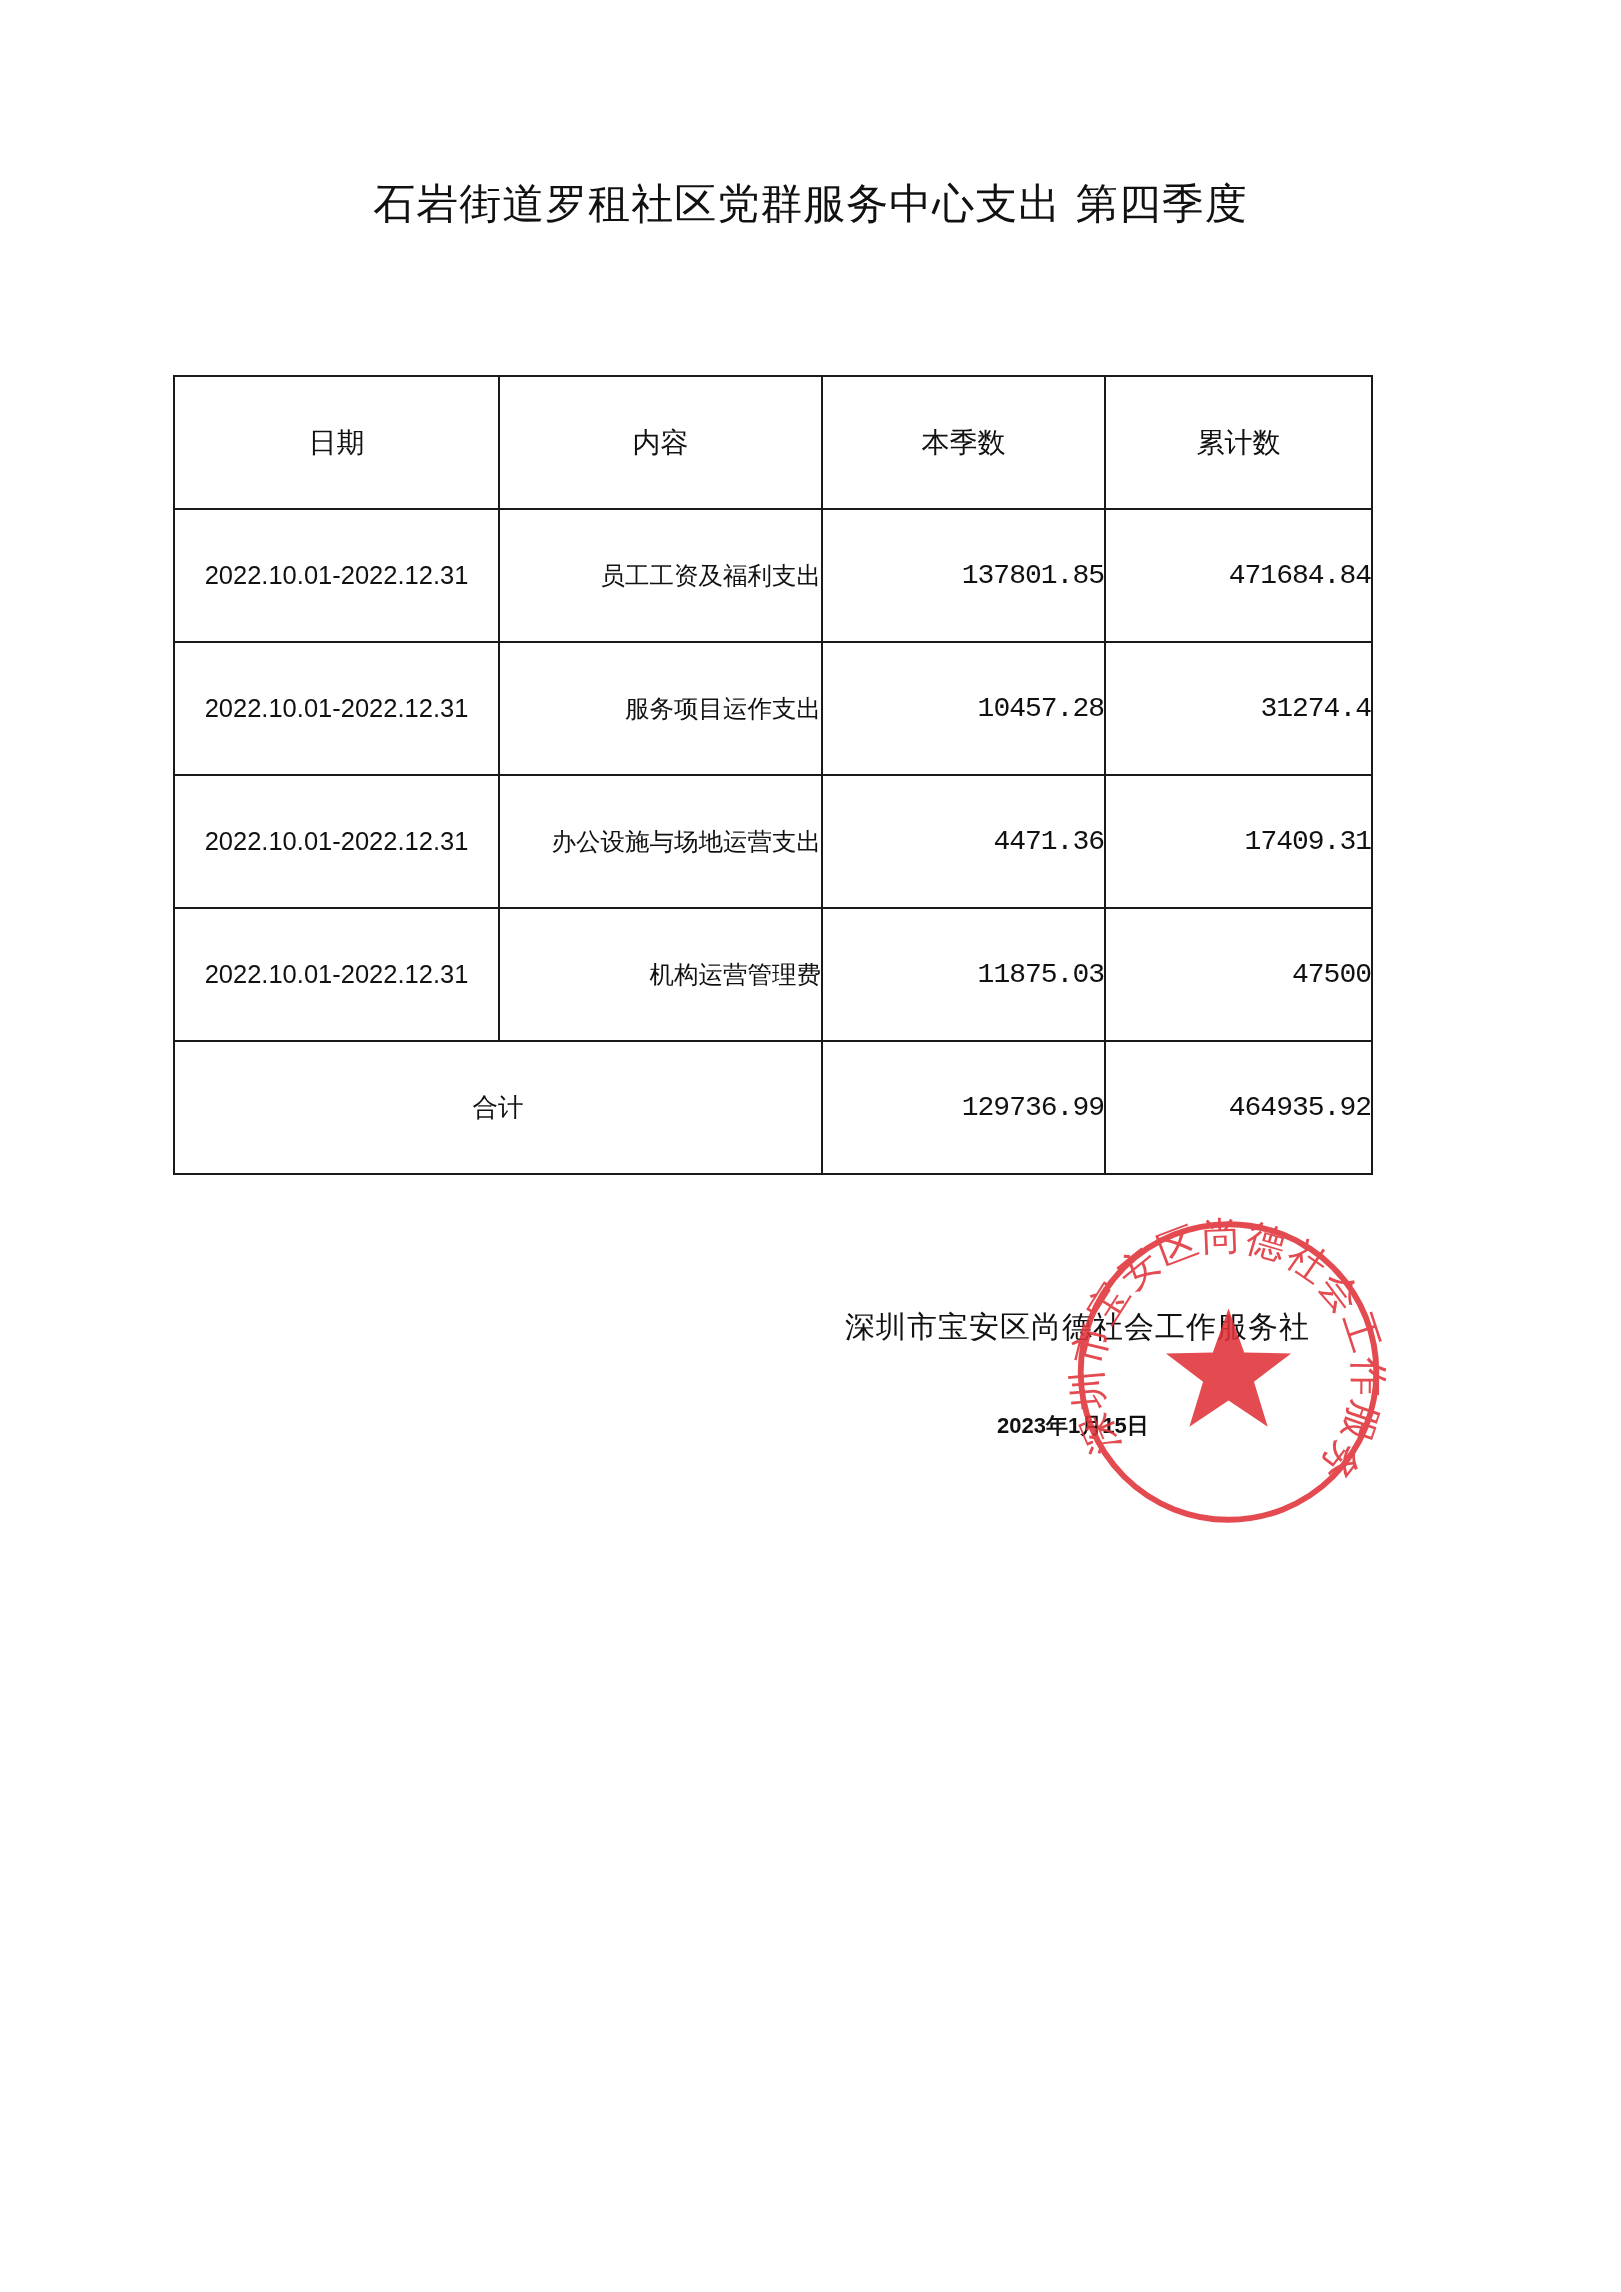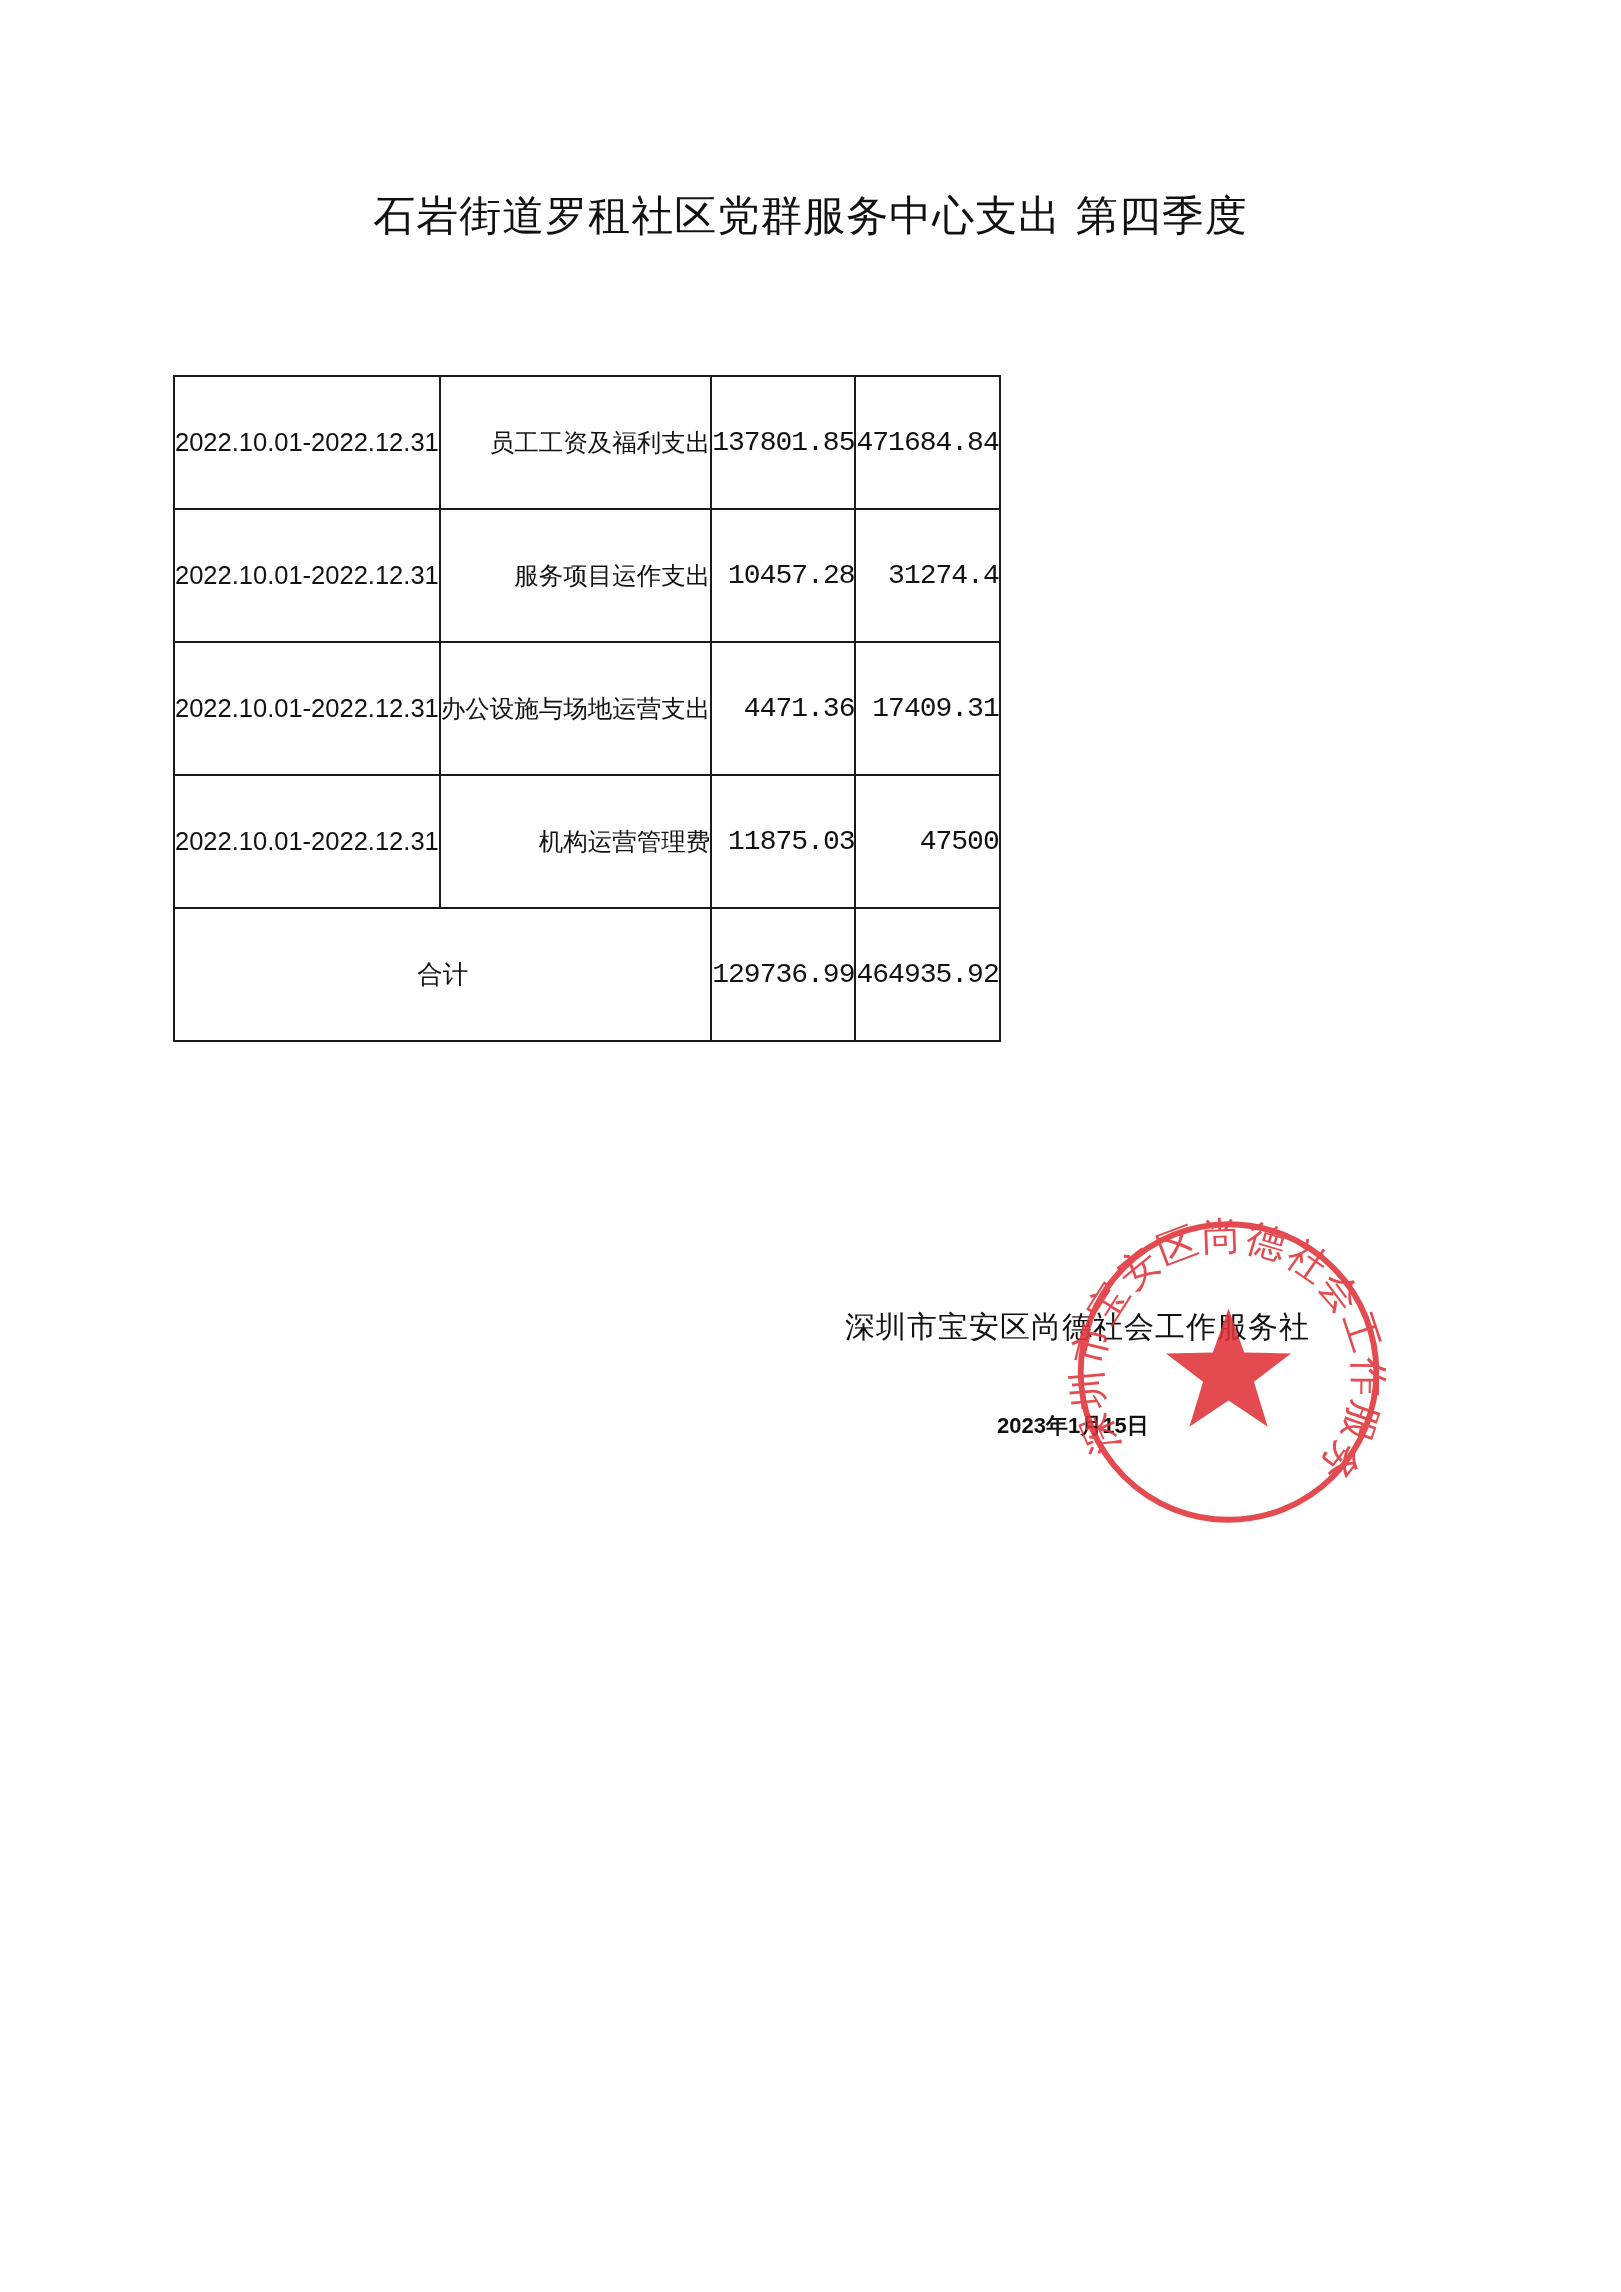--- a/index.html
+++ b/index.html
@@ -1,18 +1,18 @@
 <!DOCTYPE html>
 <html><head>
 <meta charset="utf-8">
 <style>
   html, body { margin: 0; padding: 0; background: #ffffff; }
   body { width: 1621px; height: 2293px; position: relative; overflow: hidden; color: #111; }
   .title {
-    position: absolute; left: 0; width: 1621px; top: 188px; text-align: center;
+    position: absolute; left: 0; width: 1621px; top: 176px; text-align: center;
     font-family: "DejaVu Serif", "Liberation Serif", serif; font-size: 42px; letter-spacing: 1px;
     color: #111;
   }
   table.expense {
     position: absolute; left: 173px; top: 375px; border-collapse: collapse;
     font-family: "Liberation Serif", "DejaVu Serif", serif;
   }
   table.expense td, table.expense th {
     border: 2.5px solid #1a1a1a; height: 131px; padding: 0; font-weight: normal;
   }
@@ -35,20 +35,26 @@
   }
   .stamp { position: absolute; left: 1068px; top: 1215px; width: 323px; height: 314px; opacity: 0.88; }
 </style>
 </head>
 <body>
 
 <div class="title">石岩街道罗租社区党群服务中心支出 第四季度</div>
 
 <table class="expense">
   <tbody>
+      <tr>
+    <th class="c-date">日期</th>
+    <th class="c-content">内容</th>
+    <th class="c-q">本季数</th>
+    <th class="c-cum">累计数</th>
+  </tr>
   <tr>
     <td class="date">2022.10.01-2022.12.31</td>
     <td class="content">员工工资及福利支出</td>
     <td class="num">137801.85</td>
     <td class="num">471684.84</td>
   </tr>
   <tr>
     <td class="date">2022.10.01-2022.12.31</td>
     <td class="content">服务项目运作支出</td>
     <td class="num">10457.28</td>

